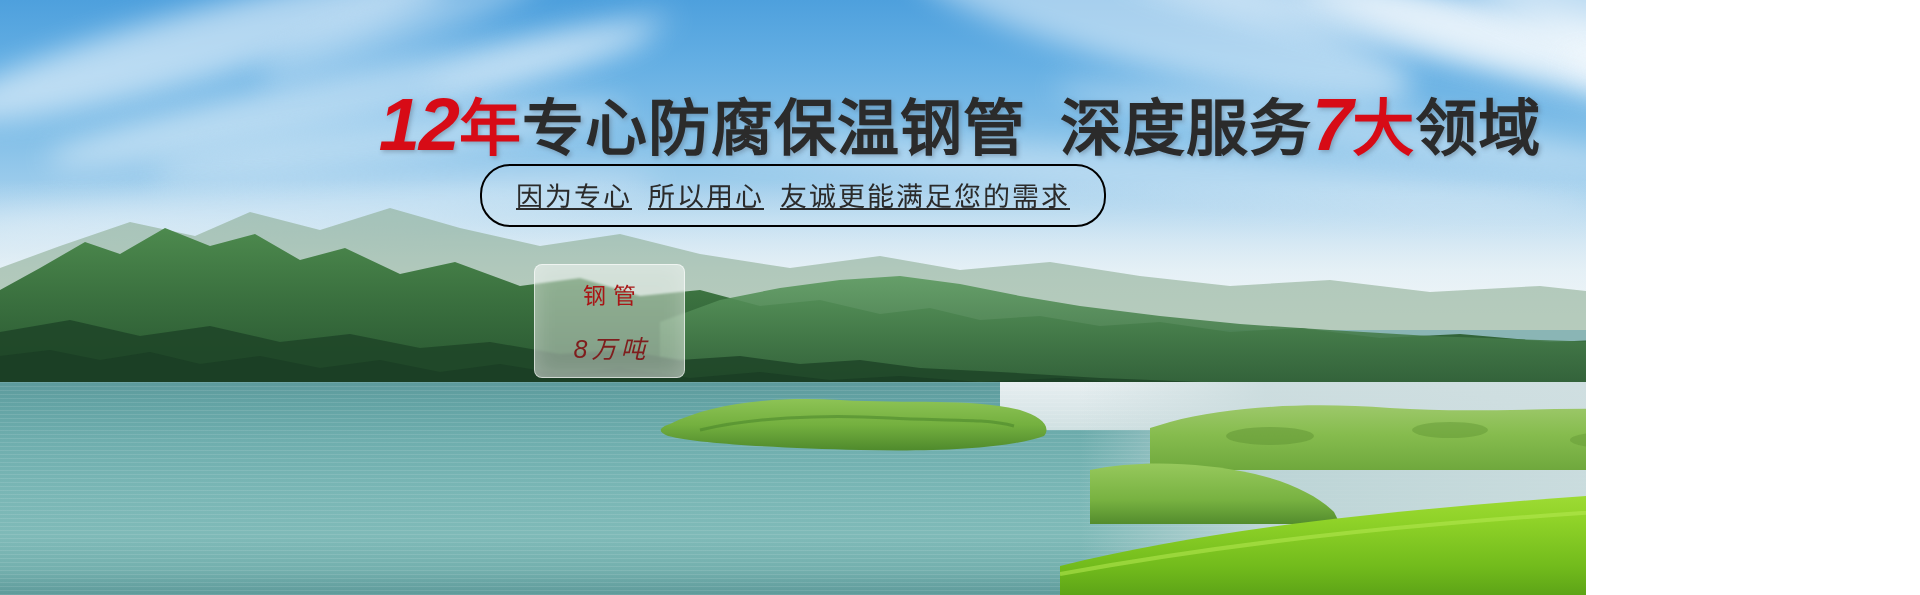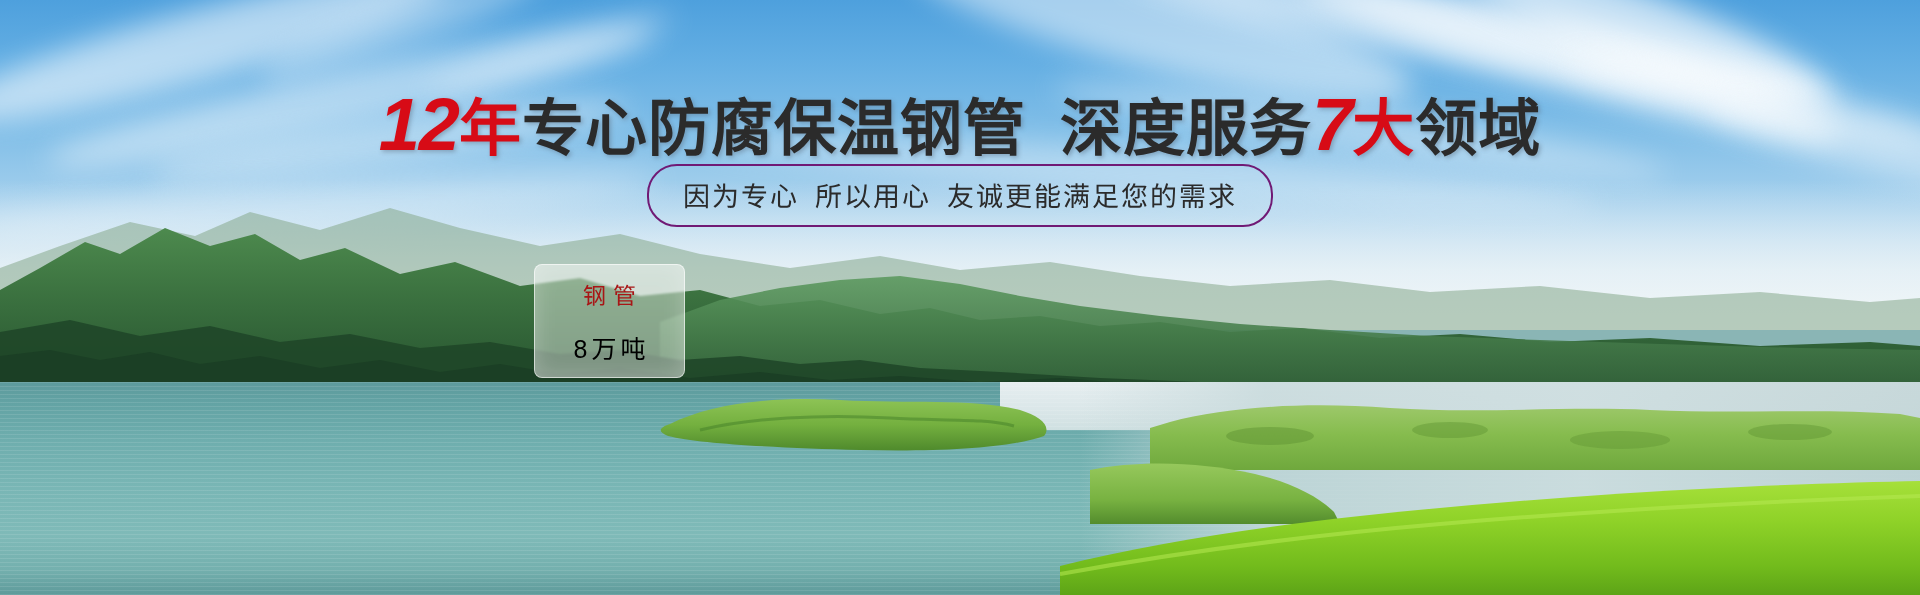--- a/index.html
+++ b/index.html
@@ -7,21 +7,21 @@
     margin: 0;
     padding: 0;
     background: #ffffff;
   }
   body {
     font-family: "Liberation Sans", "DejaVu Sans", sans-serif;
   }
 
   .banner {
     position: relative;
-    width: 1920px;
+    width: 1586px;
     height: 595px;
     overflow: hidden;
     background: #8fc5e8;
   }
 
   
   .sky {
     position: absolute;
     left: 0; top: 0;
     width: 1920px;
@@ -177,27 +177,28 @@
     width: 34px;
   }
 
   
   .subpill {
     position: absolute;
     left: 50%;
     top: 164px;
     transform: translateX(-50%);
     padding: 9px 34px 11px 34px;
-    border: 2px solid #701a75;
+    border: 2px solid #000000;
     border-radius: 30px;
     font-size: 27px;
     color: #2b2b2b;
     letter-spacing: 2px;
     white-space: nowrap;
     background: rgba(255,255,255,0.04);
+    text-decoration: underline;
   }
   .subpill .sp { display: inline-block; width: 16px; }
 
   
   .cards {
     position: absolute;
     left: 534px;
     top: 264px;
     display: flex;
     gap: 8px;
@@ -217,23 +218,24 @@
   }
   .card-label {
     font-size: 23px;
     color: #a81616;
     letter-spacing: 5px;
     text-indent: 5px;
     margin-bottom: 18px;
   }
   .card-value {
     font-size: 25px;
-    color: #000000;
+    color: #7f1d1d;
     letter-spacing: 1px;
     white-space: nowrap;
+    font-style: italic;
   }
   .card-value .unit-sq {
     font-size: 15px;
     vertical-align: super;
   }
   .card:first-child .card-label { letter-spacing: 7px; text-indent: 7px; }
   .card:first-child .card-value { letter-spacing: 4px; text-indent: 4px; }
 </style>
 </head>
 <body>

